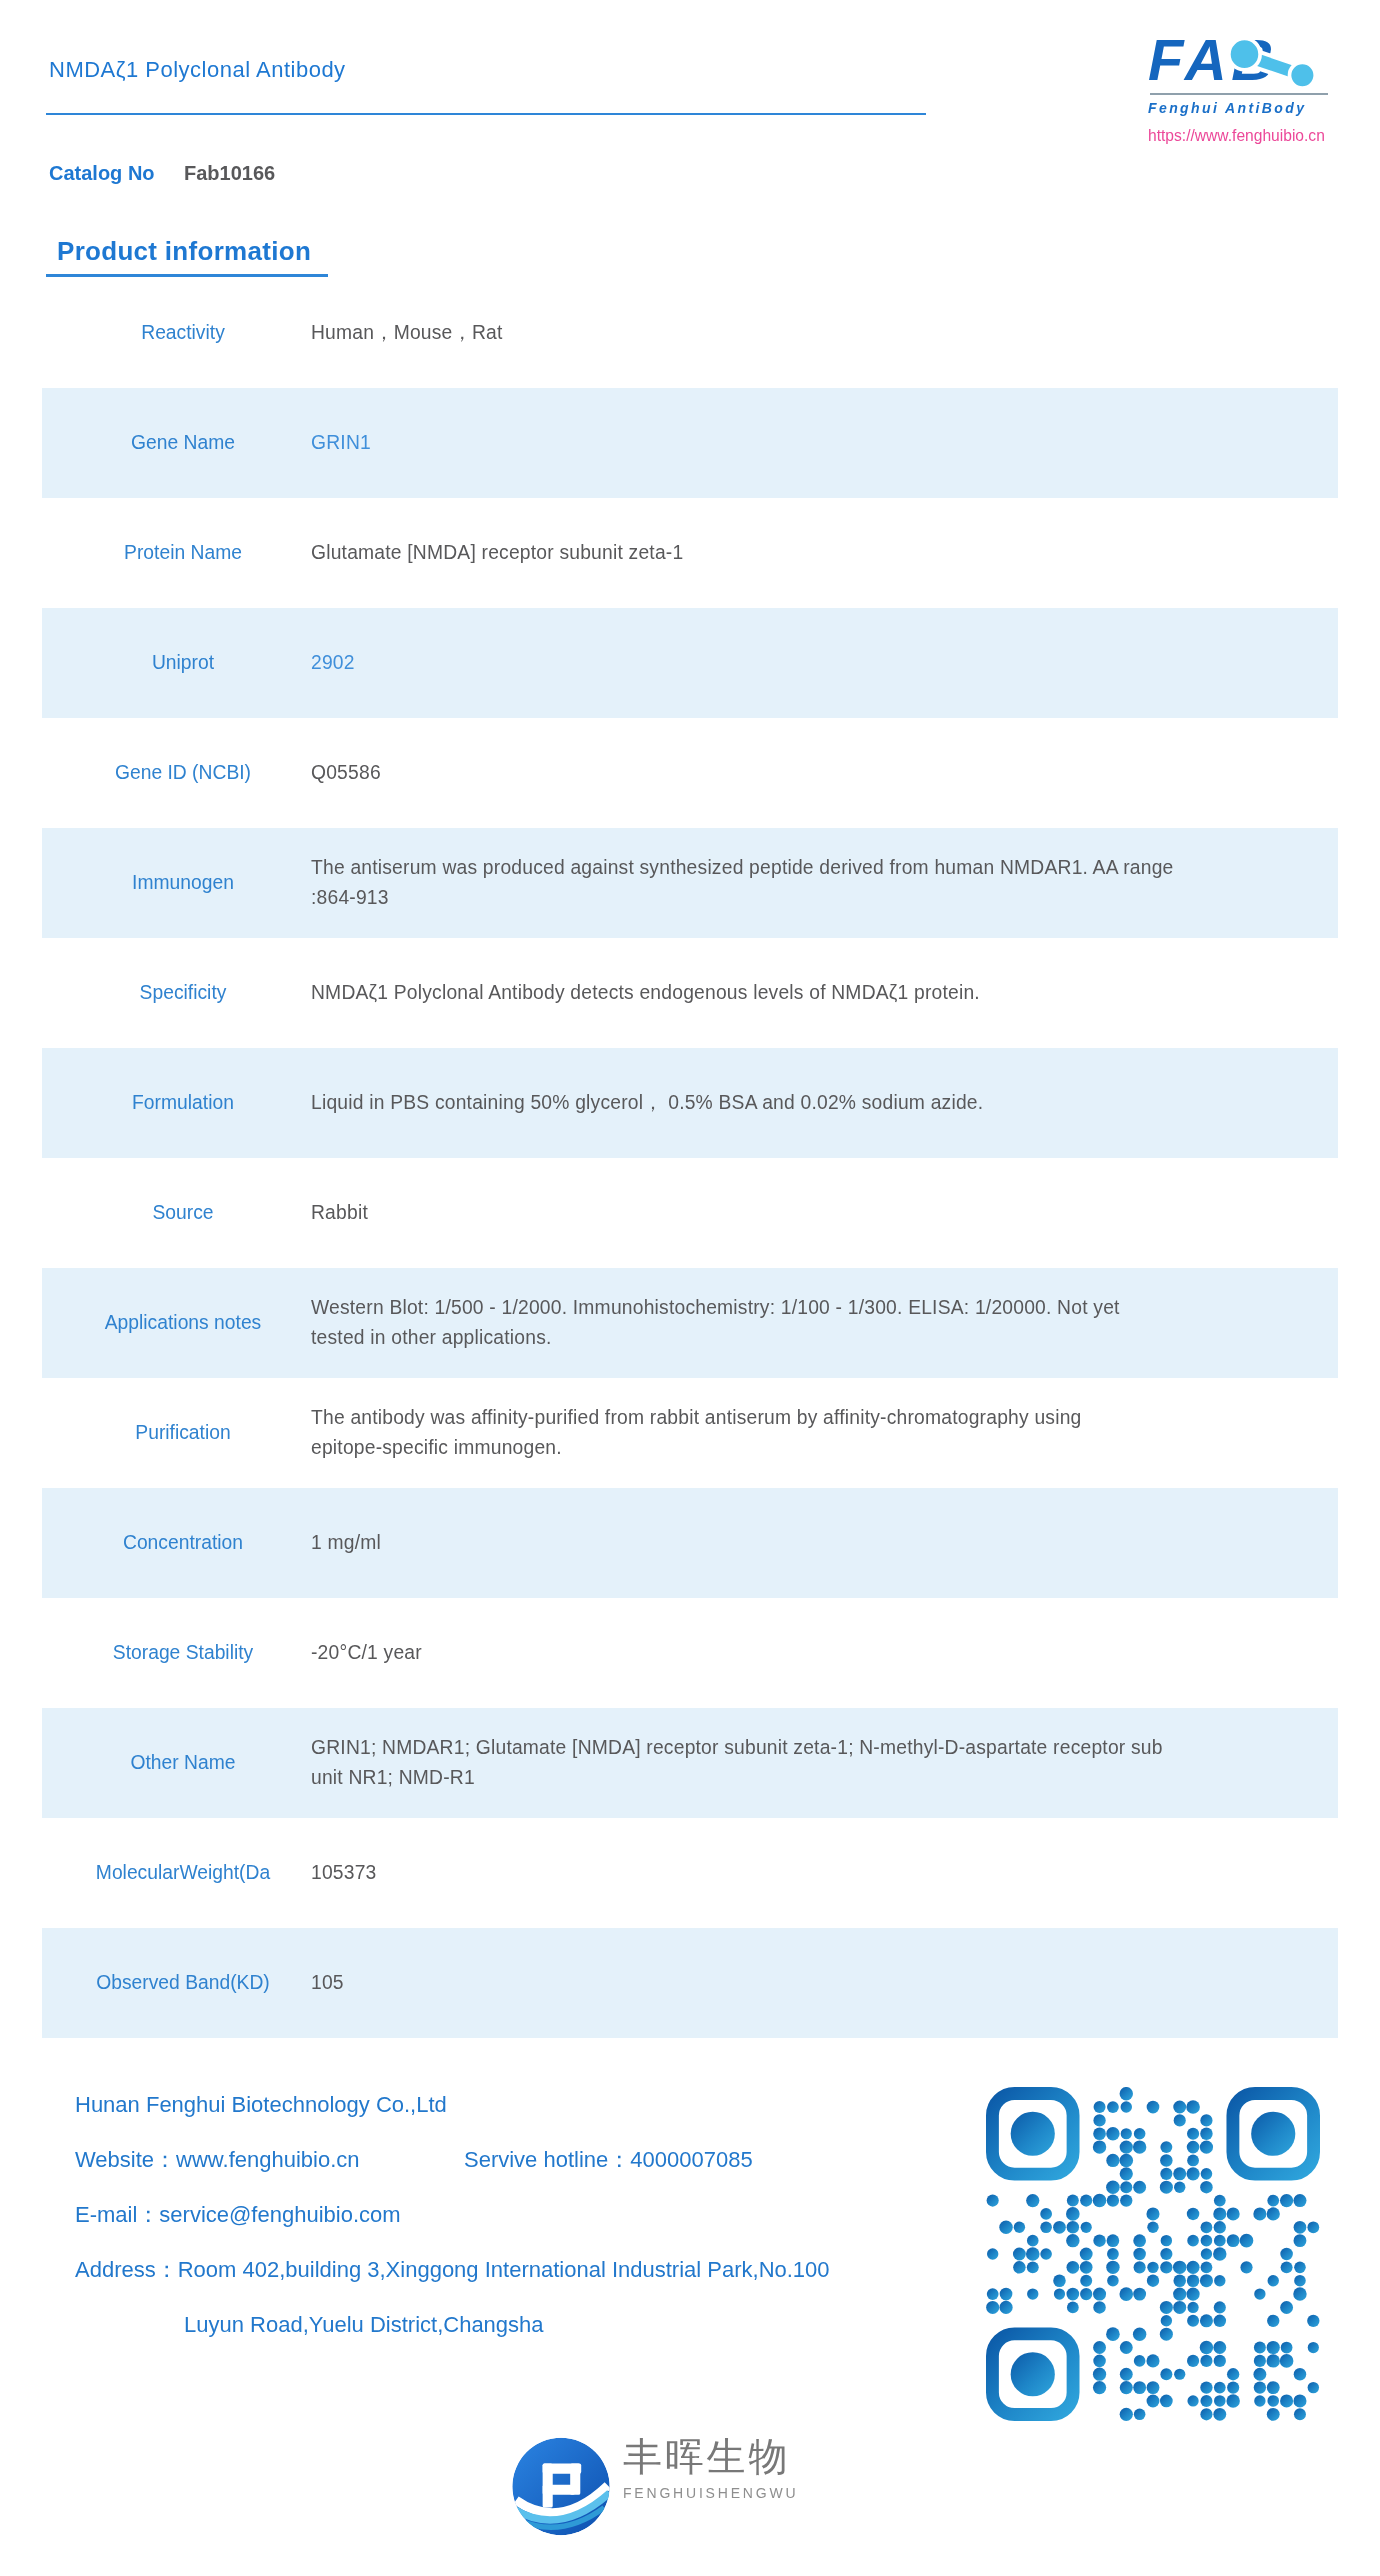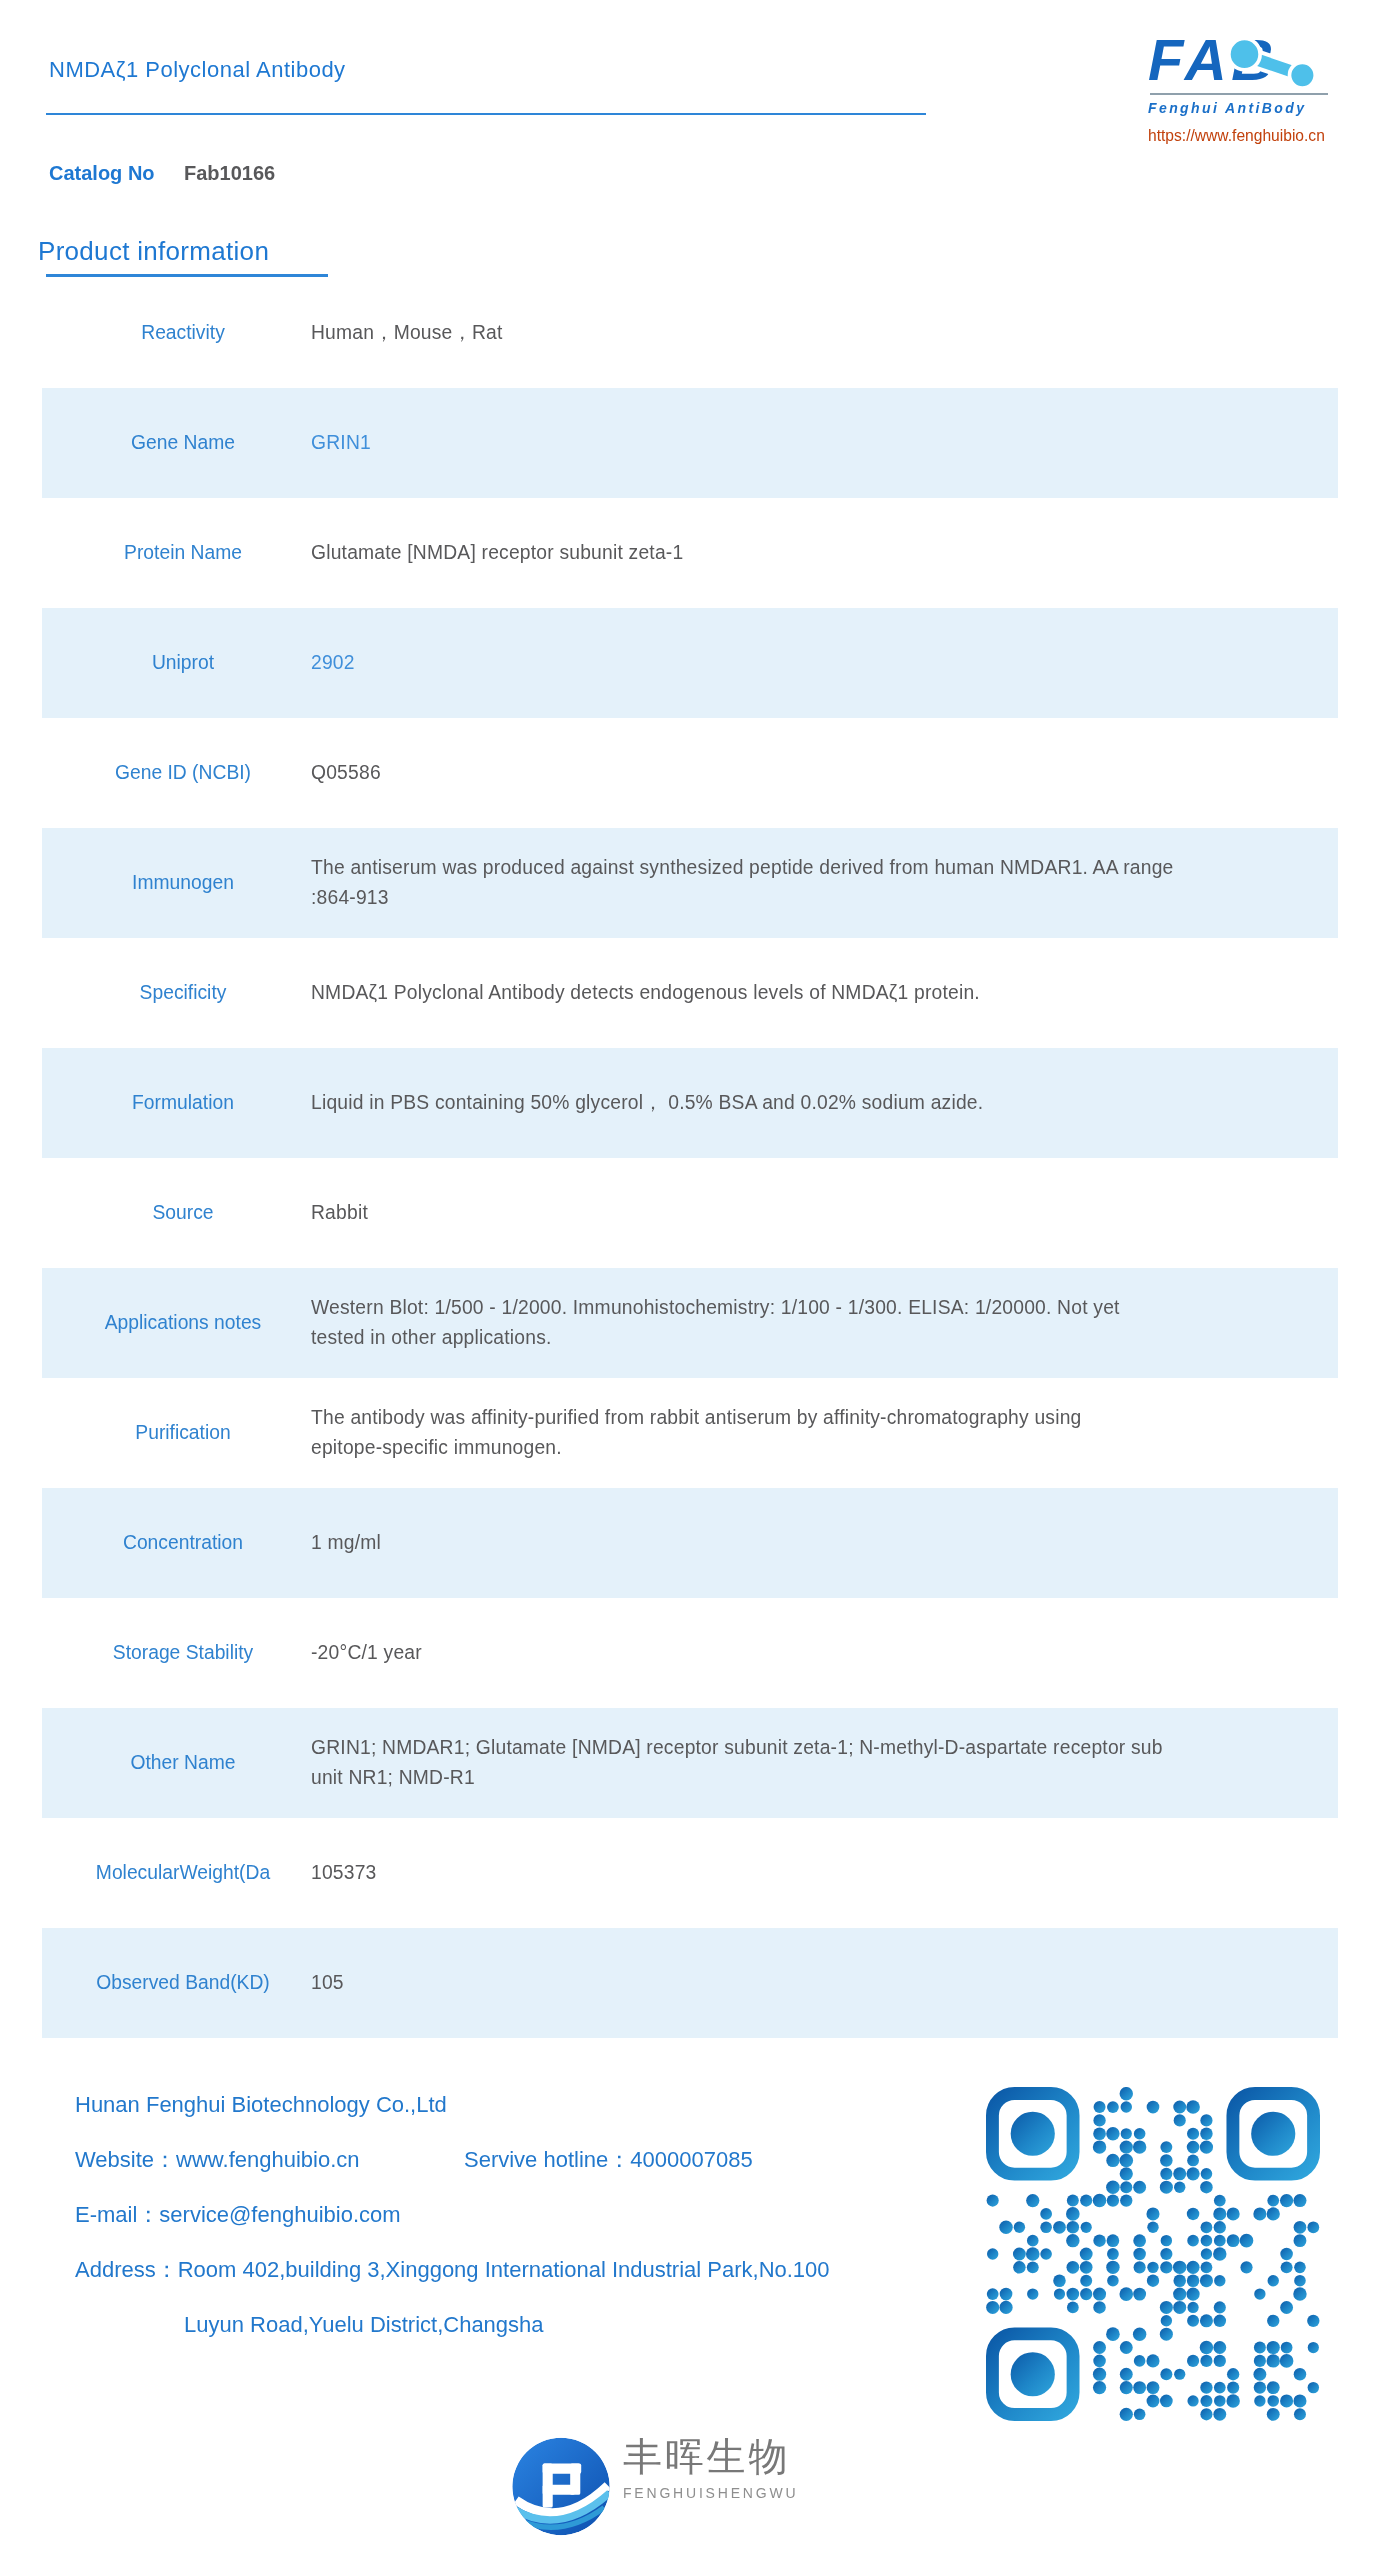--- a/index.html
+++ b/index.html
@@ -19,28 +19,28 @@
   .fab-text {
     font-size:58px; font-weight:bold; font-style:italic; line-height:1;
     color:var(--brand-blue,#1566BE); letter-spacing:4.6px; position:relative; height:59px;
   }
   .fab-molecule { position:absolute; left:0; top:0; pointer-events:none; }
   .brand-line { width:178px; height:1.8px; background:#8FA0AC; margin:2.8px 0 5.5px 1.8px; }
   .brand-sub {
     font-size:14px; font-weight:bold; font-style:italic; letter-spacing:2.4px;
     color:#1A6FC8; white-space:nowrap;
   }
-  .brand-url { font-size:15.6px; color:#c2410c; margin-top:11px; }
+  .brand-url { font-size:15.6px; color:#ec4899; margin-top:11px; }
 
   .catalog { position:absolute; left:49px; top:162px; font-size:20px;font-weight:bold; }
   .catalog-label { color:var(--title-blue,#1E78D2); display:inline-block; width:135px; }
   .catalog-value { color:var(--text-gray,#58585A); }
 
   .section-heading {
-    position:absolute; left:38px; top:236px; font-size:26px; font-weight:400;
+    position:absolute; left:57px; top:236px; font-size:26px; font-weight:700;
     color:var(--title-blue,#1E78D2); letter-spacing:0.3px;text-align:right;
   }
   .section-underline { position:absolute; left:46px; top:274px; width:282px; height:2.8px; background:#2E86D8; }
 
   .table { position:absolute; left:42px; top:278px; width:1296px; }
   .row { display:flex; align-items:center; height:110px; }
   .row.alt { background:var(--row-blue,#E4F1FA); }
   .row-label { width:269px; padding-left:13px; flex-shrink:0; font-size:19.3px; color:var(--label-blue,#2F82CF);text-align:center; }
   .row-value {
     font-size:19.3px; color:var(--text-gray,#58585A); white-space:pre-line;

